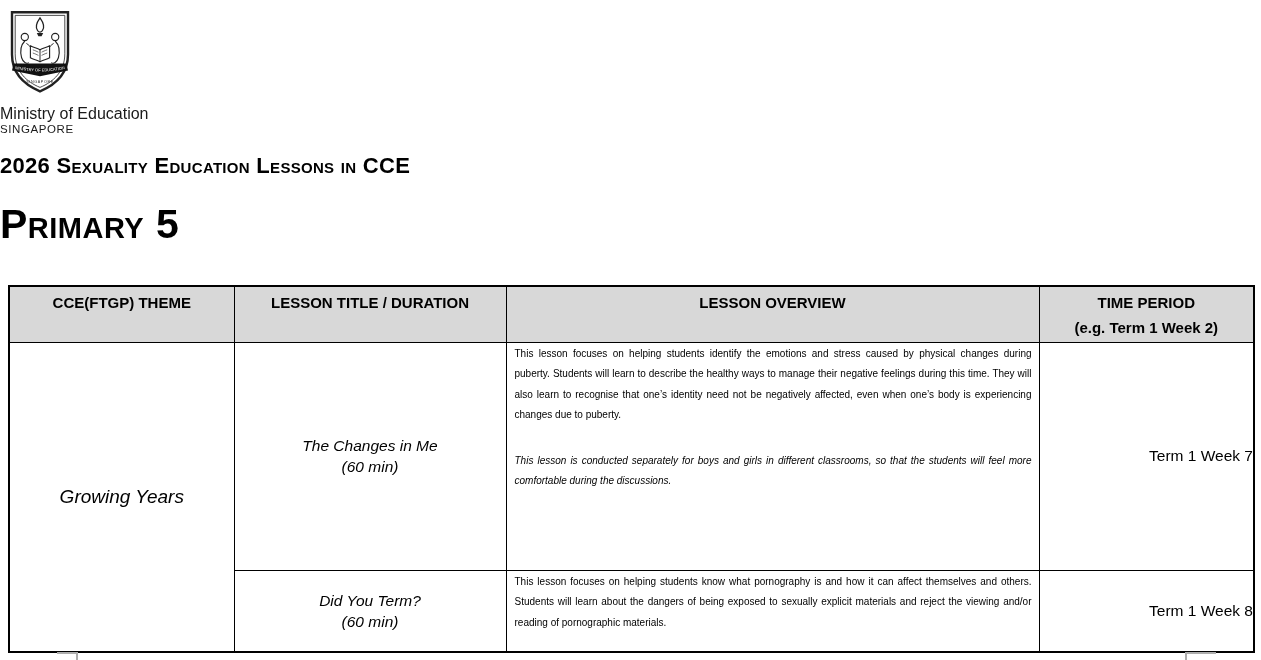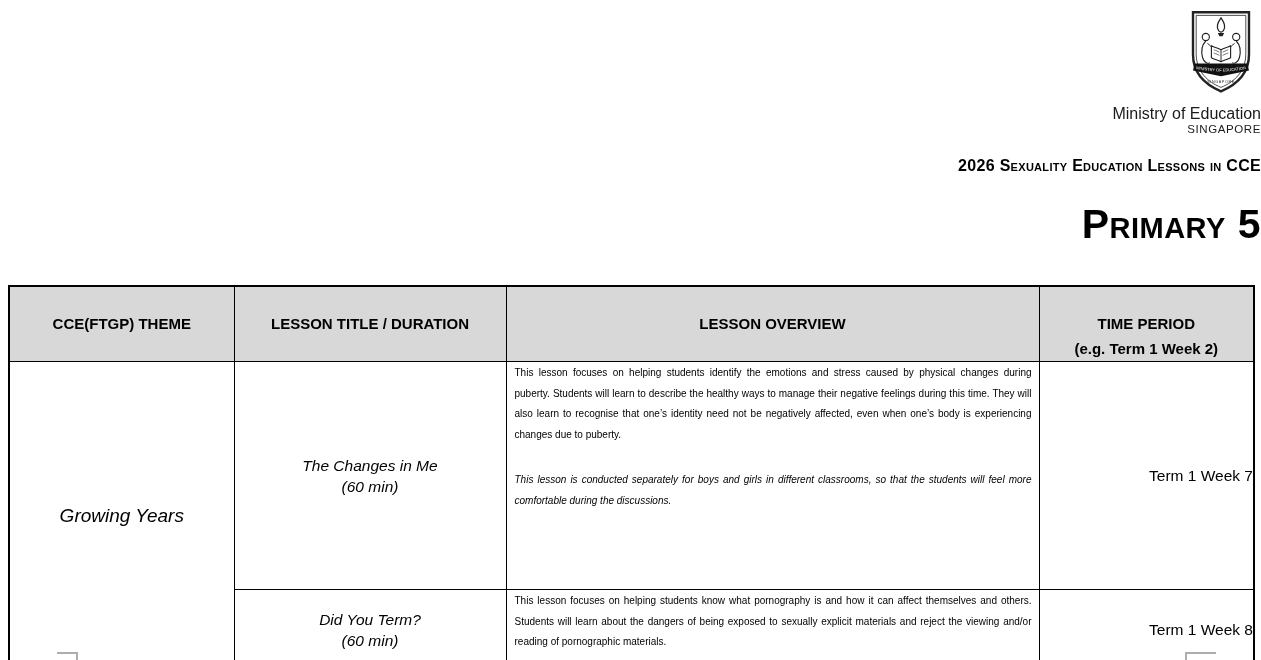--- a/index.html
+++ b/index.html
@@ -14,43 +14,42 @@
     height: 660px;
     background: #fff;
     overflow: hidden;
   }
   .header-block {
     position: absolute;
     top: 8px; left: 0;
     width: 100%;
     display: flex;
     flex-direction: column;
-    align-items: flex-end;
+    align-items: flex-start;
   }
   .crest { display: block; }
   .org-name {
     margin-top: 7px;
     font-size: 16px;
     line-height: 18px;
     color: #1a1a1a;
   }
   .org-country {
     font-size: 11.5px;
     line-height: 13px;
     letter-spacing: 0.6px;
     color: #1a1a1a;
   }
   .doc-title {
     margin-top: 17px;
-    font-size: 16px;
+    font-size: 22px;
     line-height: 26px;
     font-weight: bold;
     font-variant: small-caps;
     letter-spacing: 0.3px;
-    margin-left: 44px;
   }
   .doc-level {
     margin-top: 22px;
     font-size: 41px;
     line-height: 46px;
     font-weight: bold;
     font-variant: small-caps;
     letter-spacing: 0.5px;
   }
   table.lessons-table {
@@ -63,21 +62,21 @@
   }
   col.c1 { width: 225px; }
   col.c2 { width: 272px; }
   col.c3 { width: 533px; }
   col.c4 { width: 215px; }
   th, td { border: 1.4px solid #000; }
   thead th {
     background: #d8d8d8;
     height: 56px;
     vertical-align: top;
-    padding-top: 24px;
+    padding-top: 3px;
     font-size: 15px;
     font-weight: bold;
     line-height: 25px;
     text-align: center;
   }
   tr.row1 { height: 228px; }
   tr.row2 { height: 82px; }
   td.theme-cell {
     text-align: center;
     vertical-align: middle;

